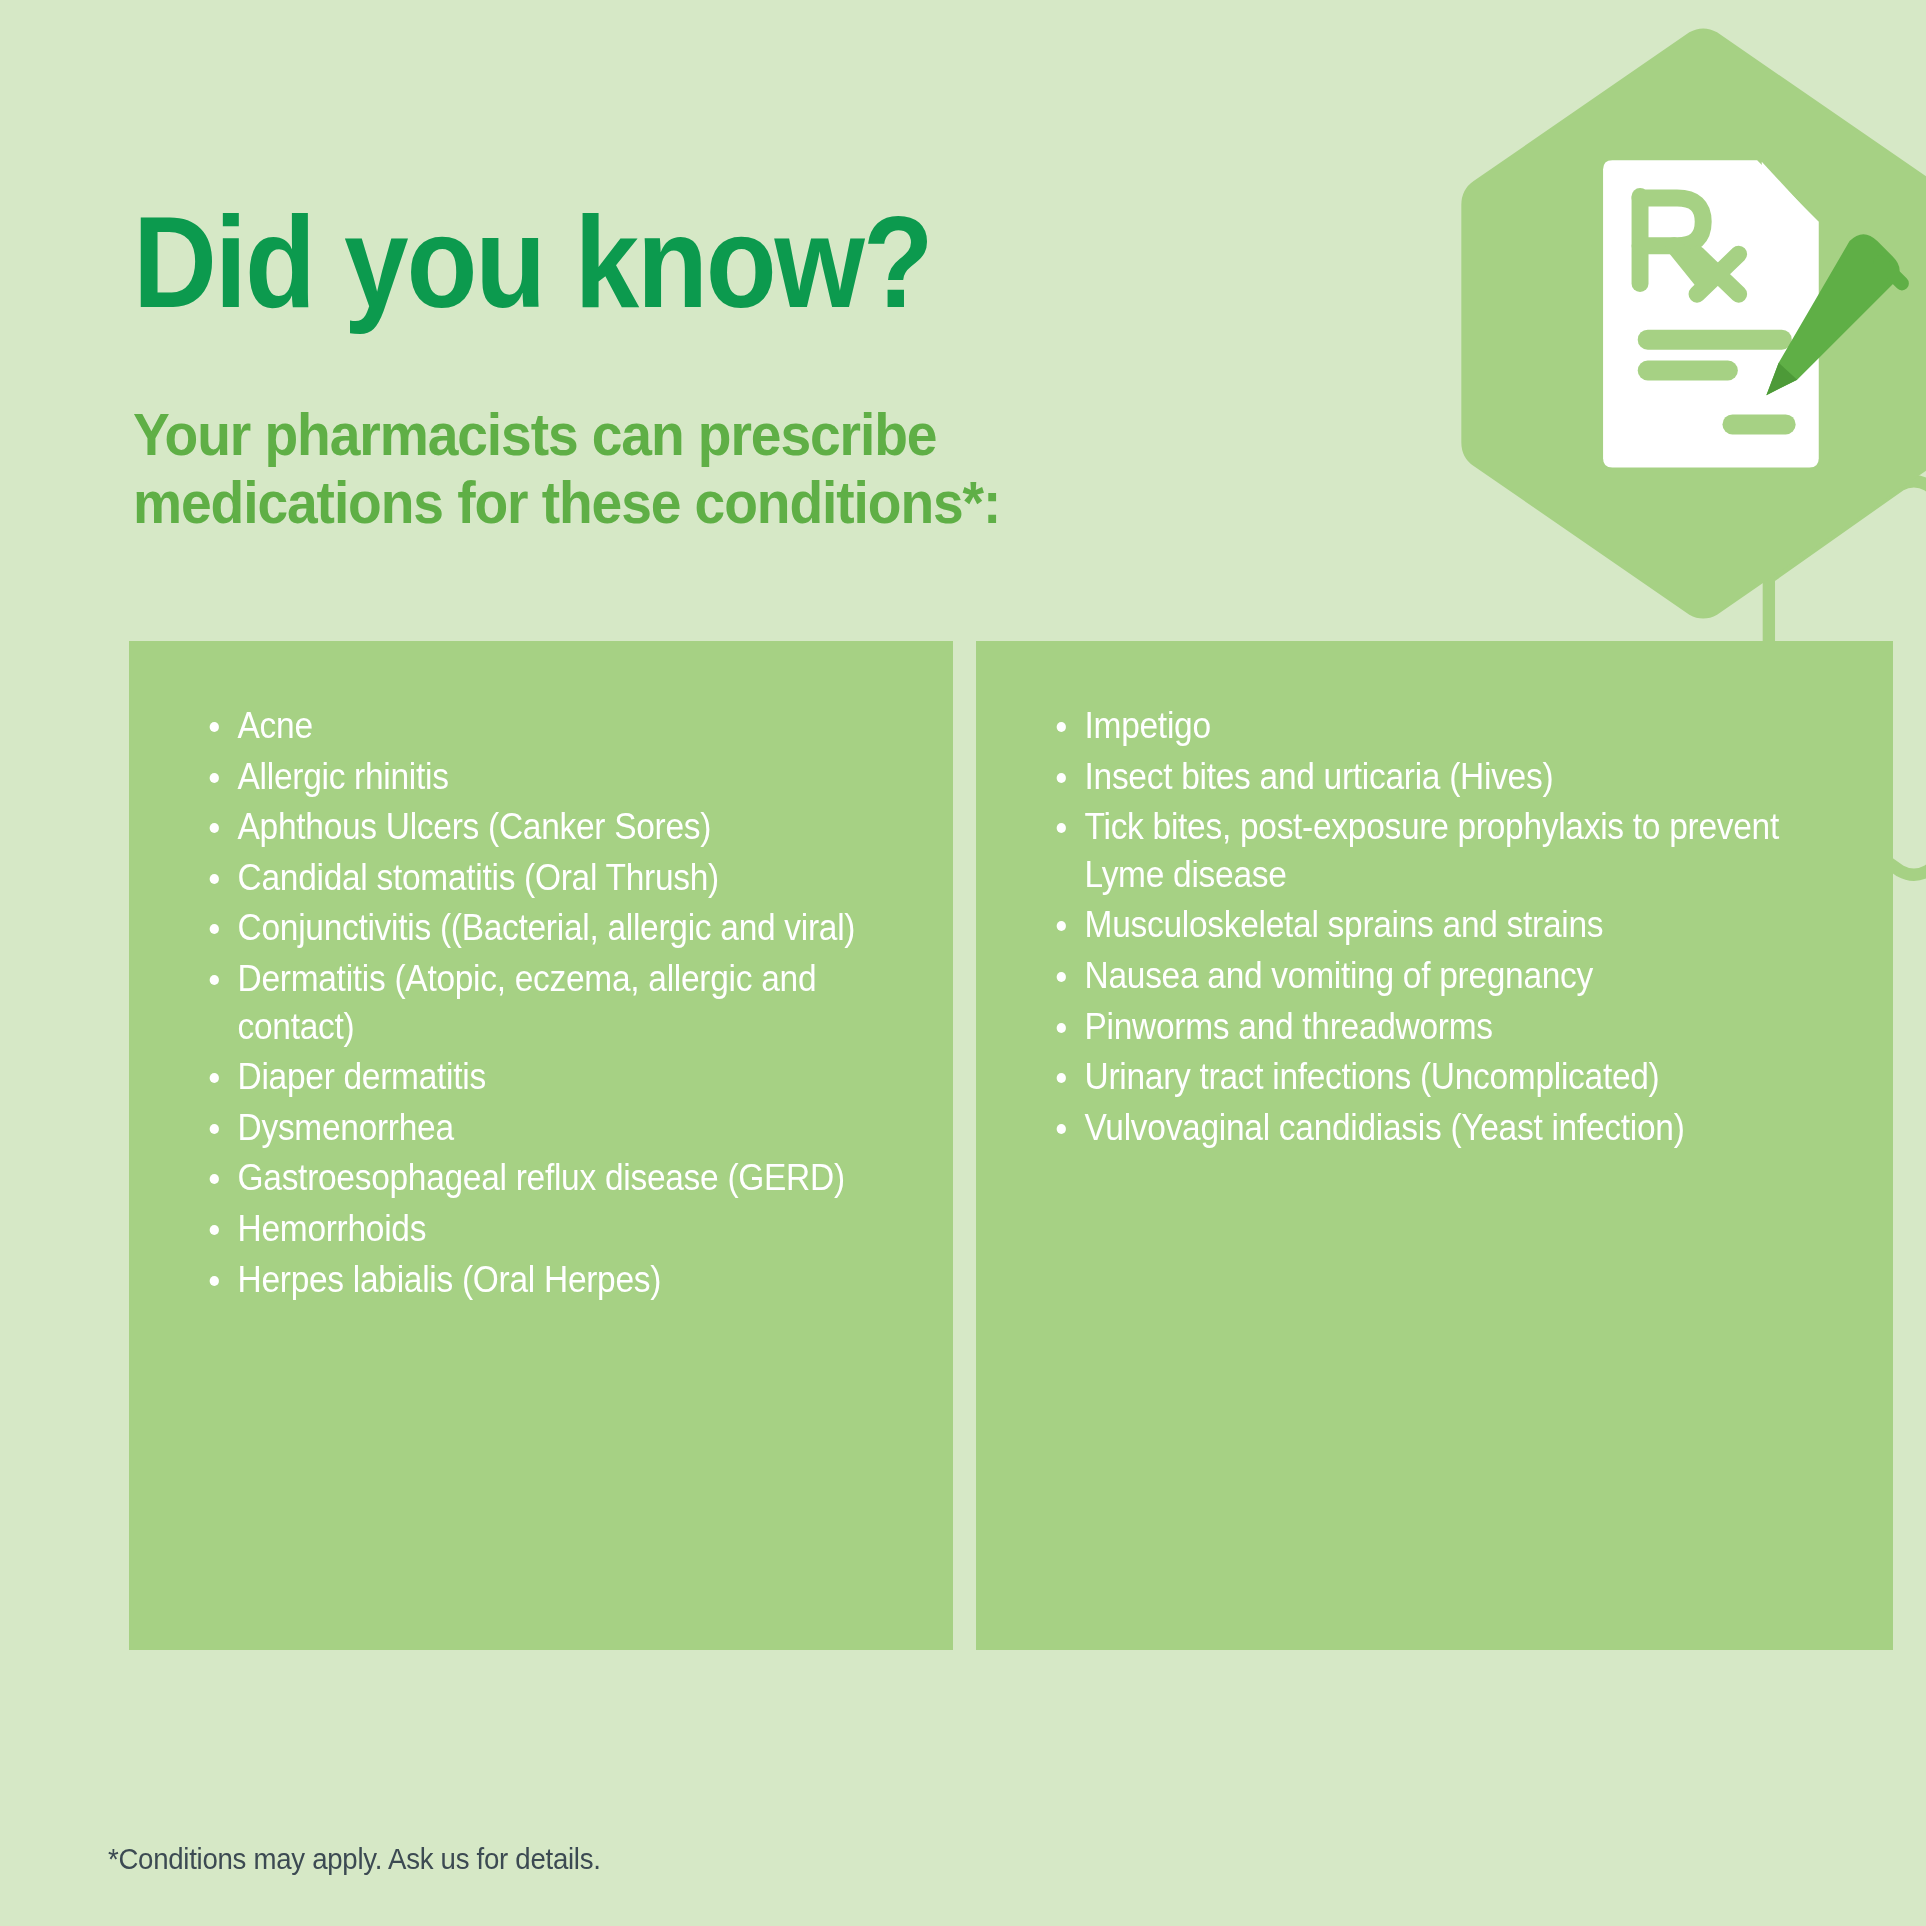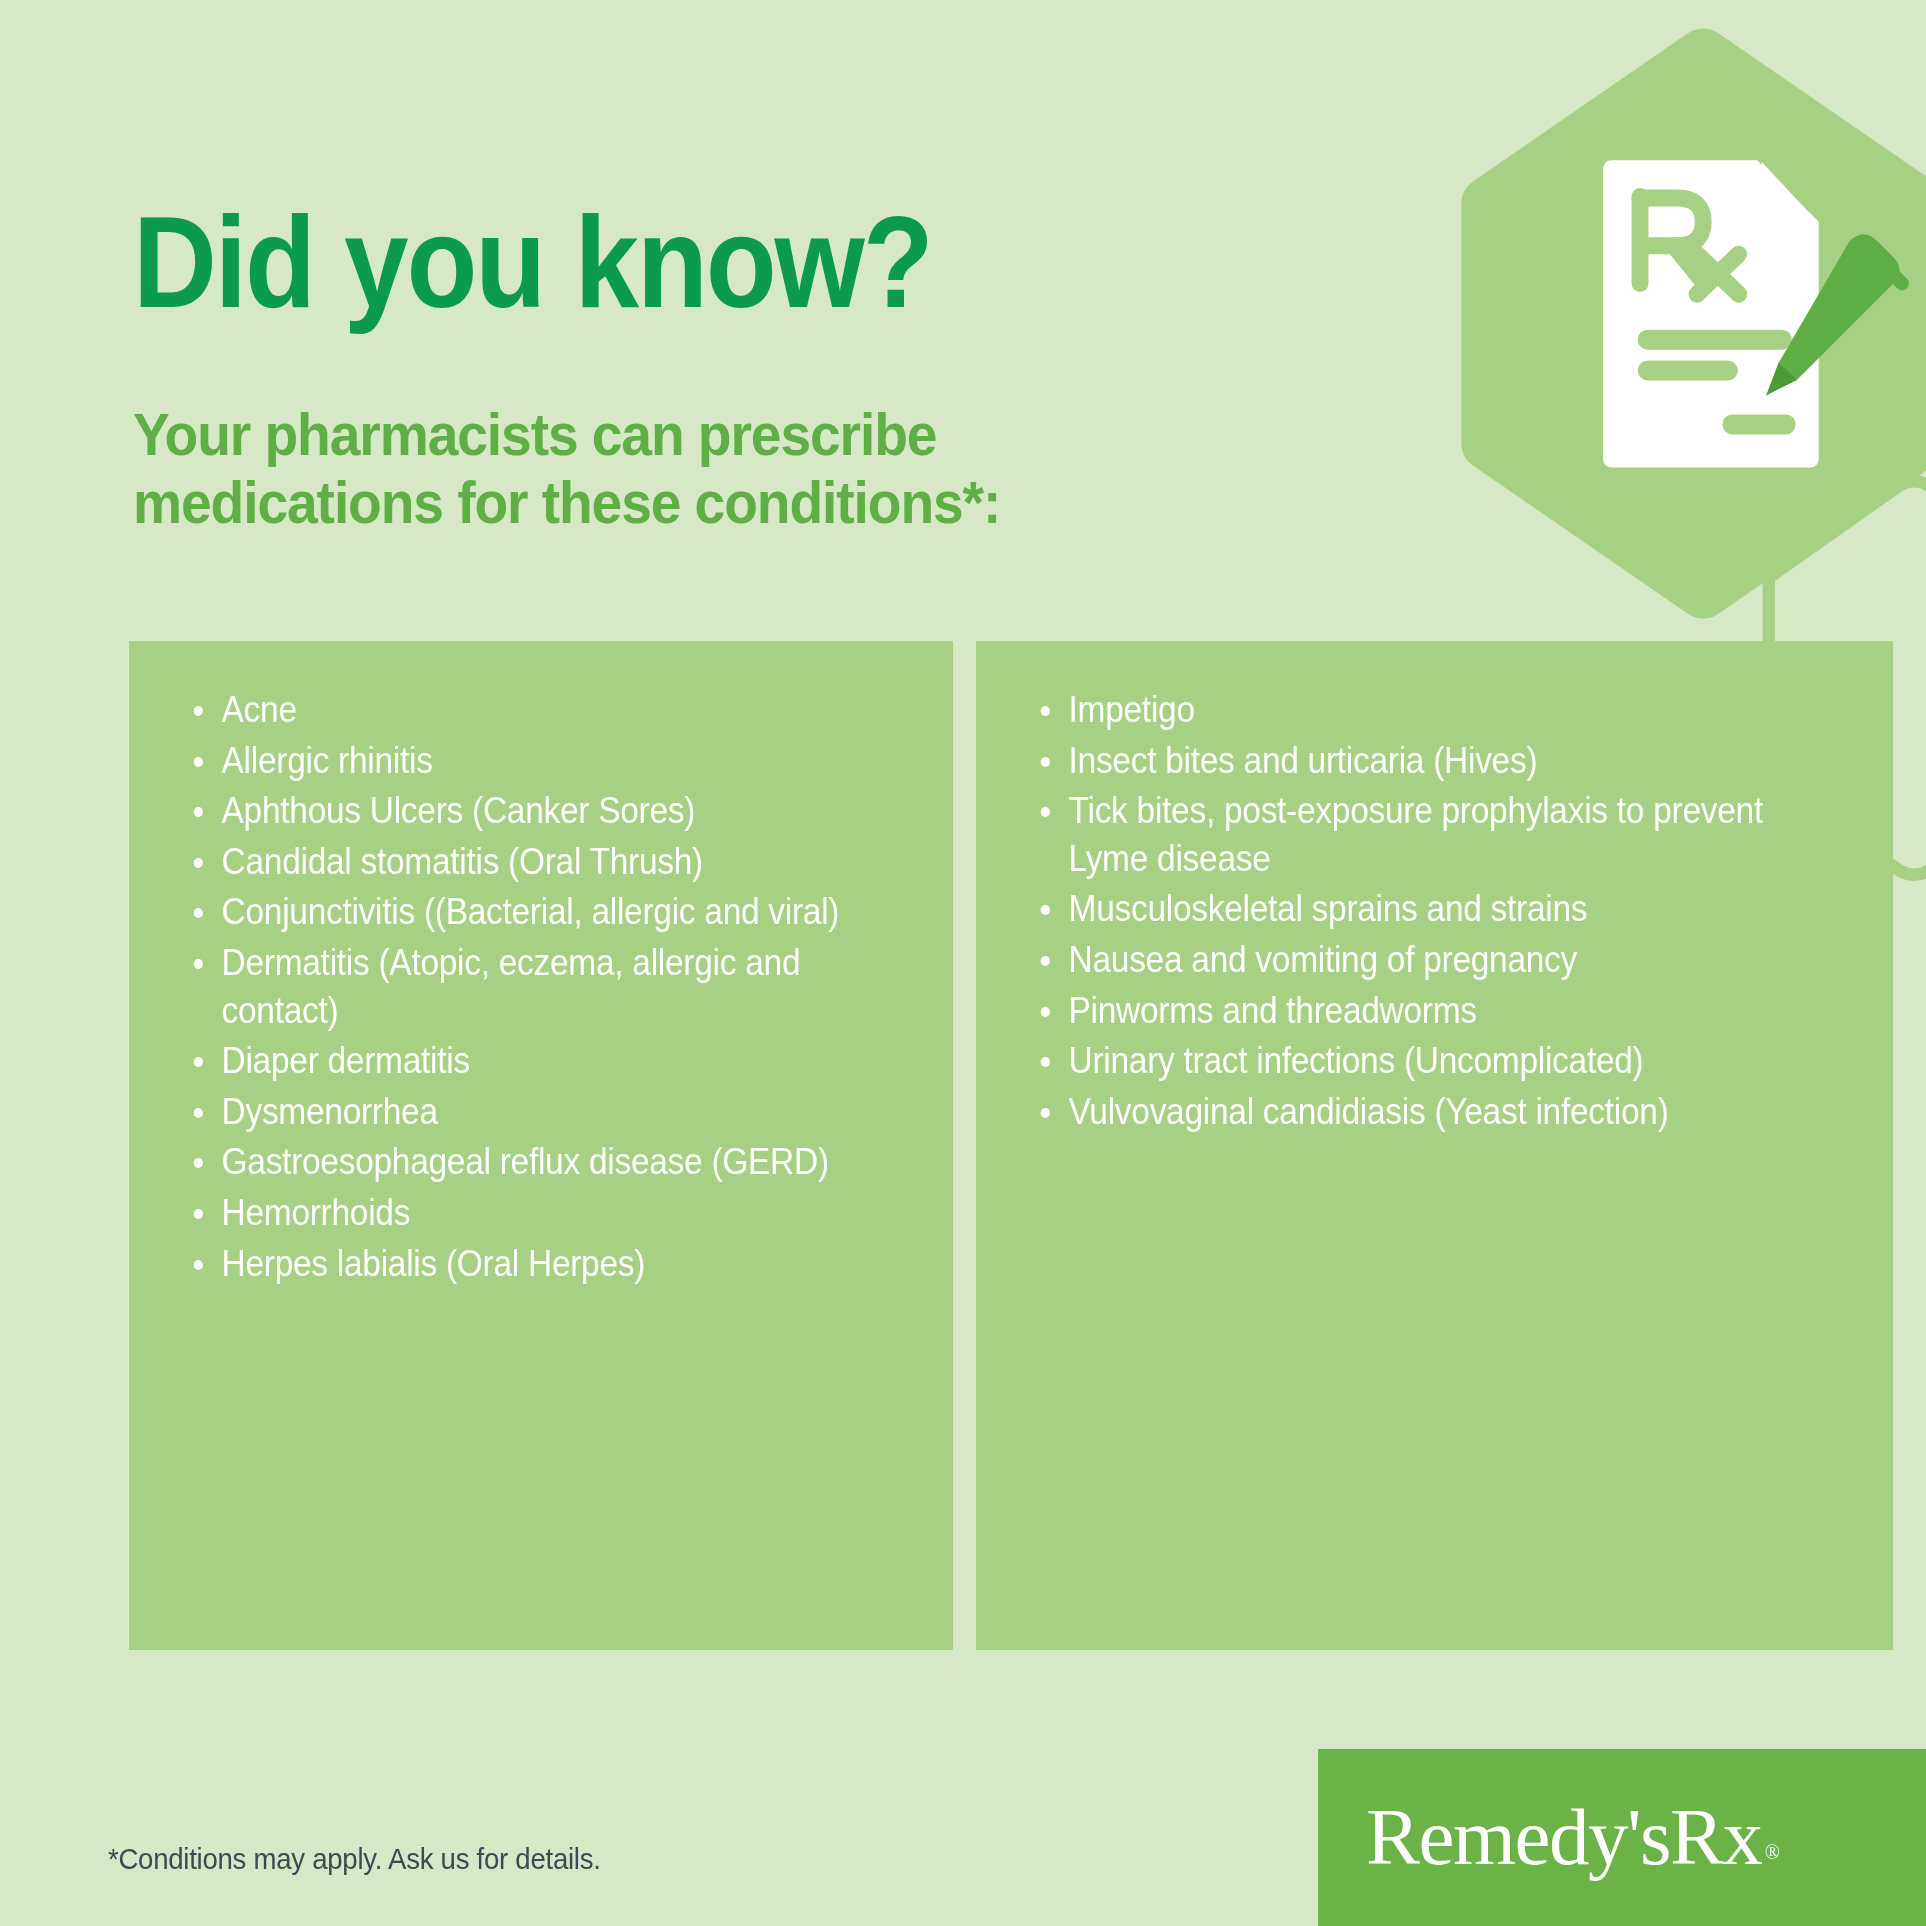--- a/index.html
+++ b/index.html
@@ -76,21 +76,21 @@
     height: 1009px;
     background: #a6d184;
     box-sizing: border-box;
     padding: 45px 31px 31px 60px;
   }
   .panel-left  { left: 129px;  width: 824px; }
   .panel-right { left: 976px; width: 917px; }
 
   .cond-list {
     list-style: none;
-    margin: 0;
+    margin: 16px;
     padding: 0;
   }
   .cond-list li {
     position: relative;
     color: #ffffff;
     font-size: 36px;
     line-height: 1.32;
     font-weight: 400;
     letter-spacing: -0.3px;
     padding-left: 35px;
@@ -222,20 +222,15 @@
       <li>Musculoskeletal sprains and strains</li>
       <li>Nausea and vomiting of pregnancy</li>
       <li>Pinworms and threadworms</li>
       <li>Urinary tract infections (Uncomplicated)</li>
       <li>Vulvovaginal candidiasis (Yeast infection)</li>
     </ul>
   </div>
 
   <div class="footnote">*Conditions may apply. Ask us for details.</div>
 
-  <div class="logo-block">
-    <div class="logo-text">
-      <span>Remedy'sRx</span><span class="logo-reg">®</span>
-    </div>
-  </div>
 
 </div>
 
 
 </body></html>

